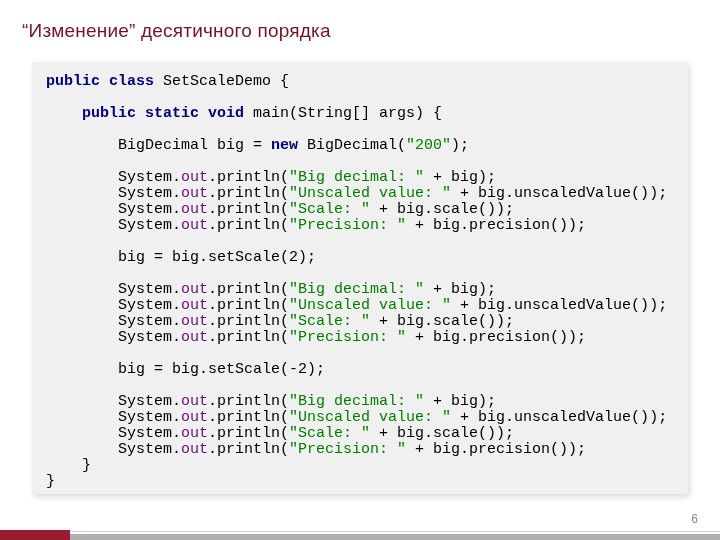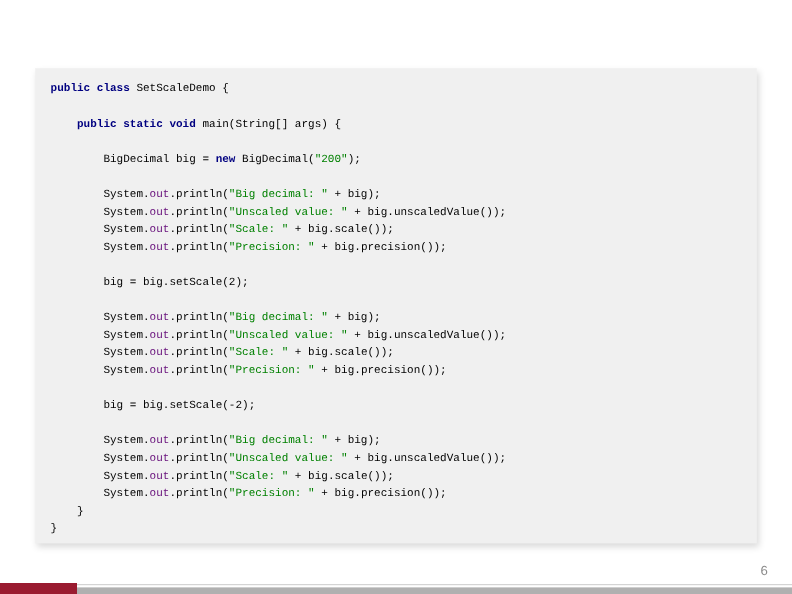--- a/index.html
+++ b/index.html
@@ -1,33 +1,34 @@
 <!DOCTYPE html>
 <html><head>
 <meta charset="utf-8">
 <style>
   html,body{margin:0;padding:0;width:720px;height:540px;font-family:"Segoe UI",Arial,sans-serif;background:#fff;overflow:hidden}
   .slide{position:relative;width:720px;height:540px;box-sizing:border-box}
   .title{position:absolute;left:22px;top:20px;font-size:19px;color:#7b1224;font-weight:400;letter-spacing:.2px}
   .code-block{position:absolute;left:32px;top:62px;width:656px;height:432px;background:#f0f0f0;box-shadow:2px 3px 6px rgba(0,0,0,.15);padding:12px 14px;box-sizing:border-box;overflow:hidden}
-  pre{margin:0;font-family:"Courier New",monospace;font-size:10px;line-height:16px;white-space:pre;color:#000}
+  pre{margin:0;font-family:"Courier New",monospace;font-size:15px;line-height:16px;white-space:pre;color:#000}
   .kw{color:#000080;font-weight:bold}
   .field{color:#660e7a}
   .str{color:#008000}
   .footer-bar{position:absolute;left:0;bottom:0;height:10px;background:#9a1b30}
   .footer-bar.dark{width:70px;z-index:2}
   .footer-bar.light{width:720px;background:#b0b0b0;height:6px;bottom:0}
   .footer-line{position:absolute;left:0;bottom:8px;width:720px;height:1px;background:#d0d0d0}
   .page-num{position:absolute;right:22px;bottom:14px;font-size:12px;color:#8a8a8a}
 </style>
 </head>
 <body>
 
 <div class="slide">
 
+  <div class="title">“Изменение” десятичного порядка</div>
 
   <div class="code-block">
 <pre><span class="kw">public class</span><span> SetScaleDemo {</span>
 <span></span>
 <span class="kw">    public static void</span><span> main(String[] args) {</span>
 <span></span>
 <span>        BigDecimal big = </span><span class="kw">new</span><span> BigDecimal(</span><span class="str">"200"</span><span>);</span>
 <span></span>
 <span>        System.</span><span class="field">out</span><span>.println(</span><span class="str">"Big decimal: "</span><span> + big);</span>
 <span>        System.</span><span class="field">out</span><span>.println(</span><span class="str">"Unscaled value: "</span><span> + big.unscaledValue());</span>

